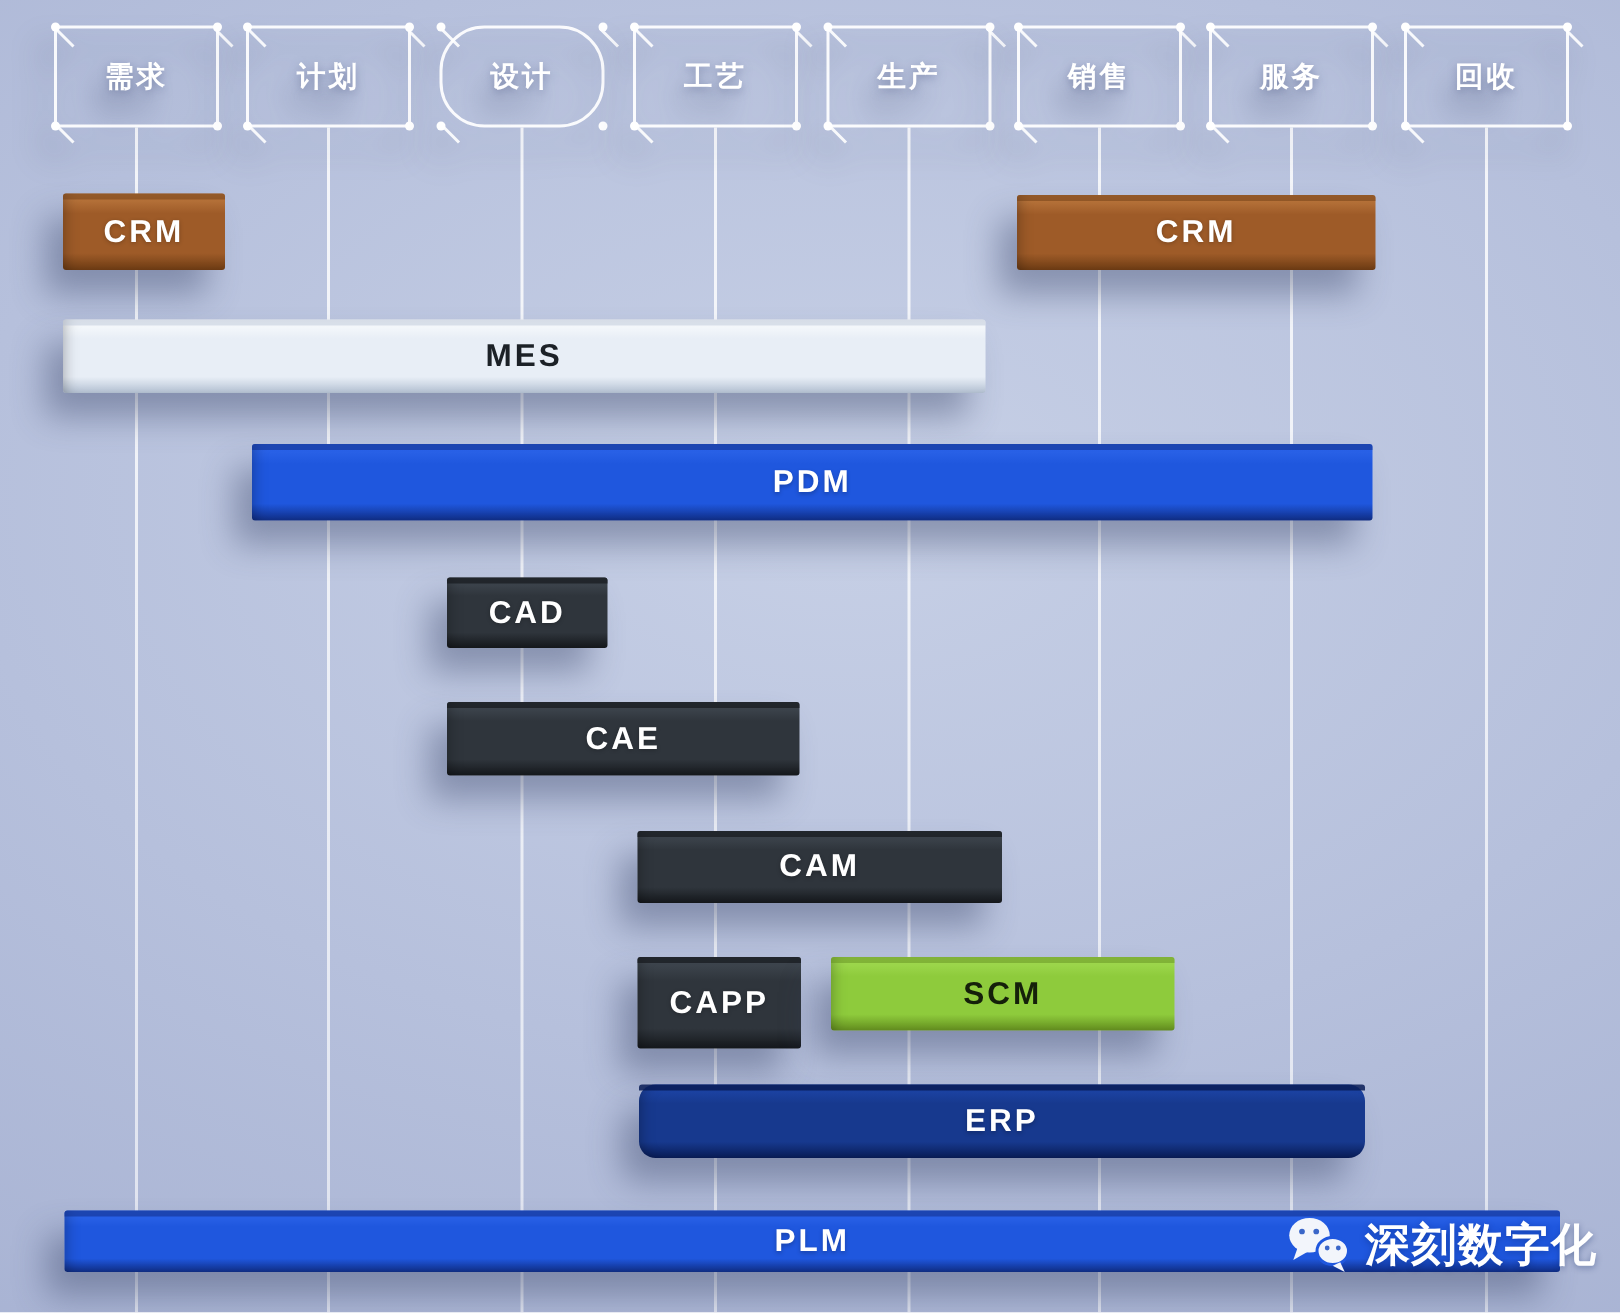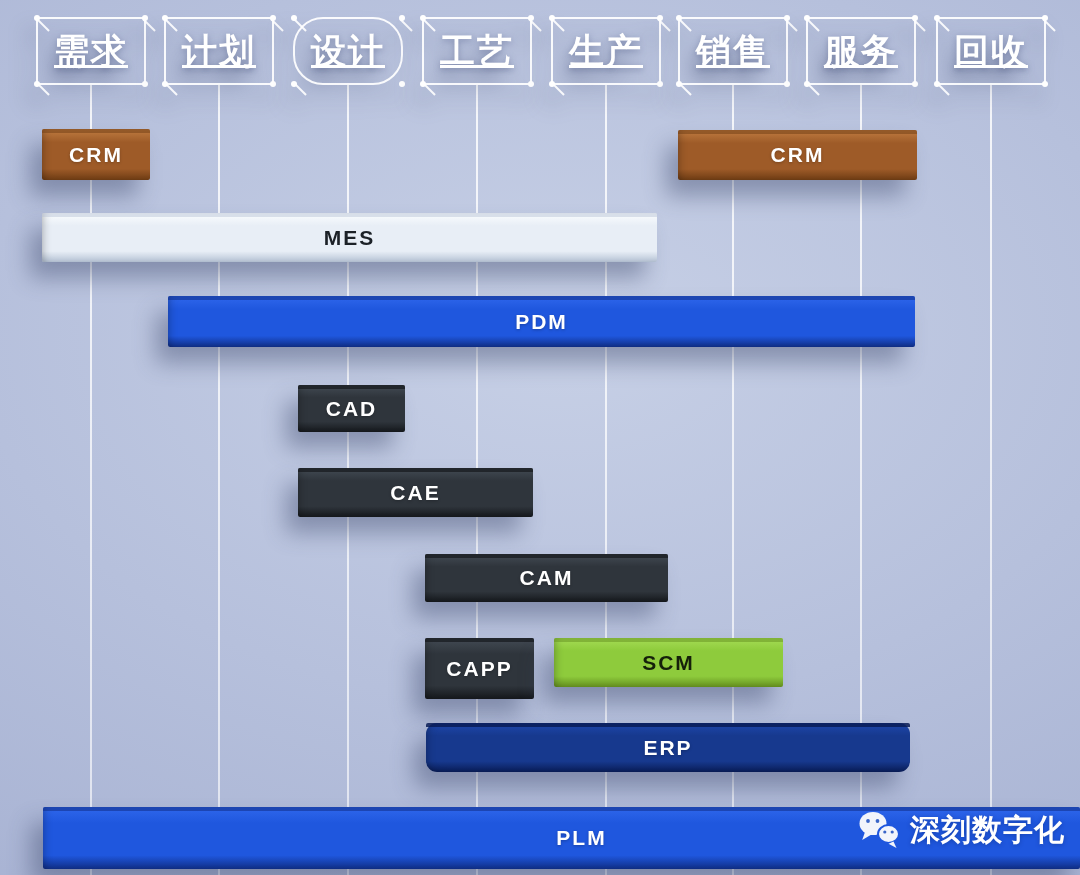--- a/index.html
+++ b/index.html
@@ -20,23 +20,22 @@
   }
   
   .phase-box{
     position:absolute;top:17px;width:110px;height:68px;
     border:2px solid rgba(255,255,255,.92);
     box-sizing:border-box;
     display:flex;align-items:center;justify-content:center;
     filter:drop-shadow(-7px 14px 10px rgba(72,82,118,.45));
   }
   .phase-box .label{
-    color:#ffffff;font-size:35px;font-weight:bold;letter-spacing:2px;
+    color:#ffffff;font-size:19px;font-weight:bold;letter-spacing:2px;
     text-shadow:0 2px 6px rgba(90,100,140,.55);
-    text-decoration:underline;
   }
   .phase-box .dot{
     position:absolute;width:6px;height:6px;border-radius:50%;
     background:#ffffff;
   }
   .dot-tl{left:-4px;top:-4px}.dot-tr{right:-4px;top:-4px}
   .dot-bl{left:-4px;bottom:-4px}.dot-br{right:-4px;bottom:-4px}
   .tick{
     position:absolute;width:17px;height:2px;background:rgba(255,255,255,.9);
     transform-origin:left center;
@@ -193,21 +192,21 @@
       </div>
       <div class="bar" data-style="dark" style="left: 425px; top: 638px; width: 109px; height: 61px; --base: #2f353c; --light: #434b54; --dark: #15181c; --text: #ffffff; --edge-op: 0.7;">
         <span class="label">CAPP</span>
       </div>
       <div class="bar" data-style="green" style="left: 554px; top: 638px; width: 229px; height: 49px; --base: #8ecb3c; --light: #a5dd55; --dark: #648f1f; --text: #15200a; --edge-op: 0.5;">
         <span class="label">SCM</span>
       </div>
       <div class="bar" data-style="navy" style="left: 426px; top: 723px; width: 484px; height: 49px; border-radius: 11px; --base: #17398e; --light: #1e47ac; --dark: #091c56; --text: #ffffff; --edge-op: 0.85;">
         <span class="label">ERP</span>
       </div>
-      <div class="bar" data-style="blue" style="left: 43px; top: 807px; width: 997px; height: 62px; padding-left: 40px; --base: #1f57de; --light: #2f67ec; --dark: #102e86; --text: #ffffff; --edge-op: 0.55;">
+      <div class="bar" data-style="blue" style="left: 43px; top: 807px; width: 997px; height: 41px; --base: #1f57de; --light: #2f67ec; --dark: #102e86; --text: #ffffff; --edge-op: 0.55;">
         <span class="label">PLM</span>
       </div>
     </div>
 
   <div class="watermark">
     <svg width="44" height="40" viewBox="0 0 44 40" aria-hidden="true">
       <g>
         <ellipse cx="15" cy="13.5" rx="13.5" ry="11.5" fill="#f2f5fb"></ellipse>
         <polygon points="7,22 4.2,30 13.5,24.6" fill="#f2f5fb"></polygon>
         <circle cx="10" cy="11" r="1.9" fill="#3a66c8"></circle>

